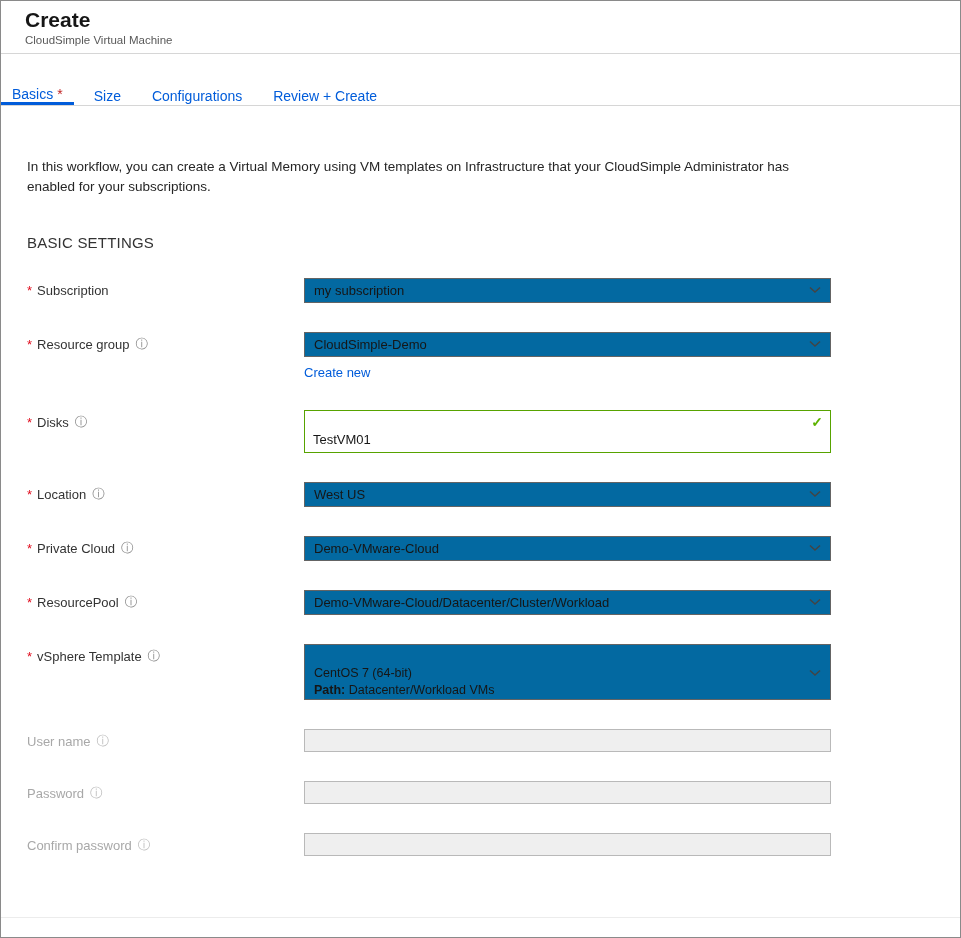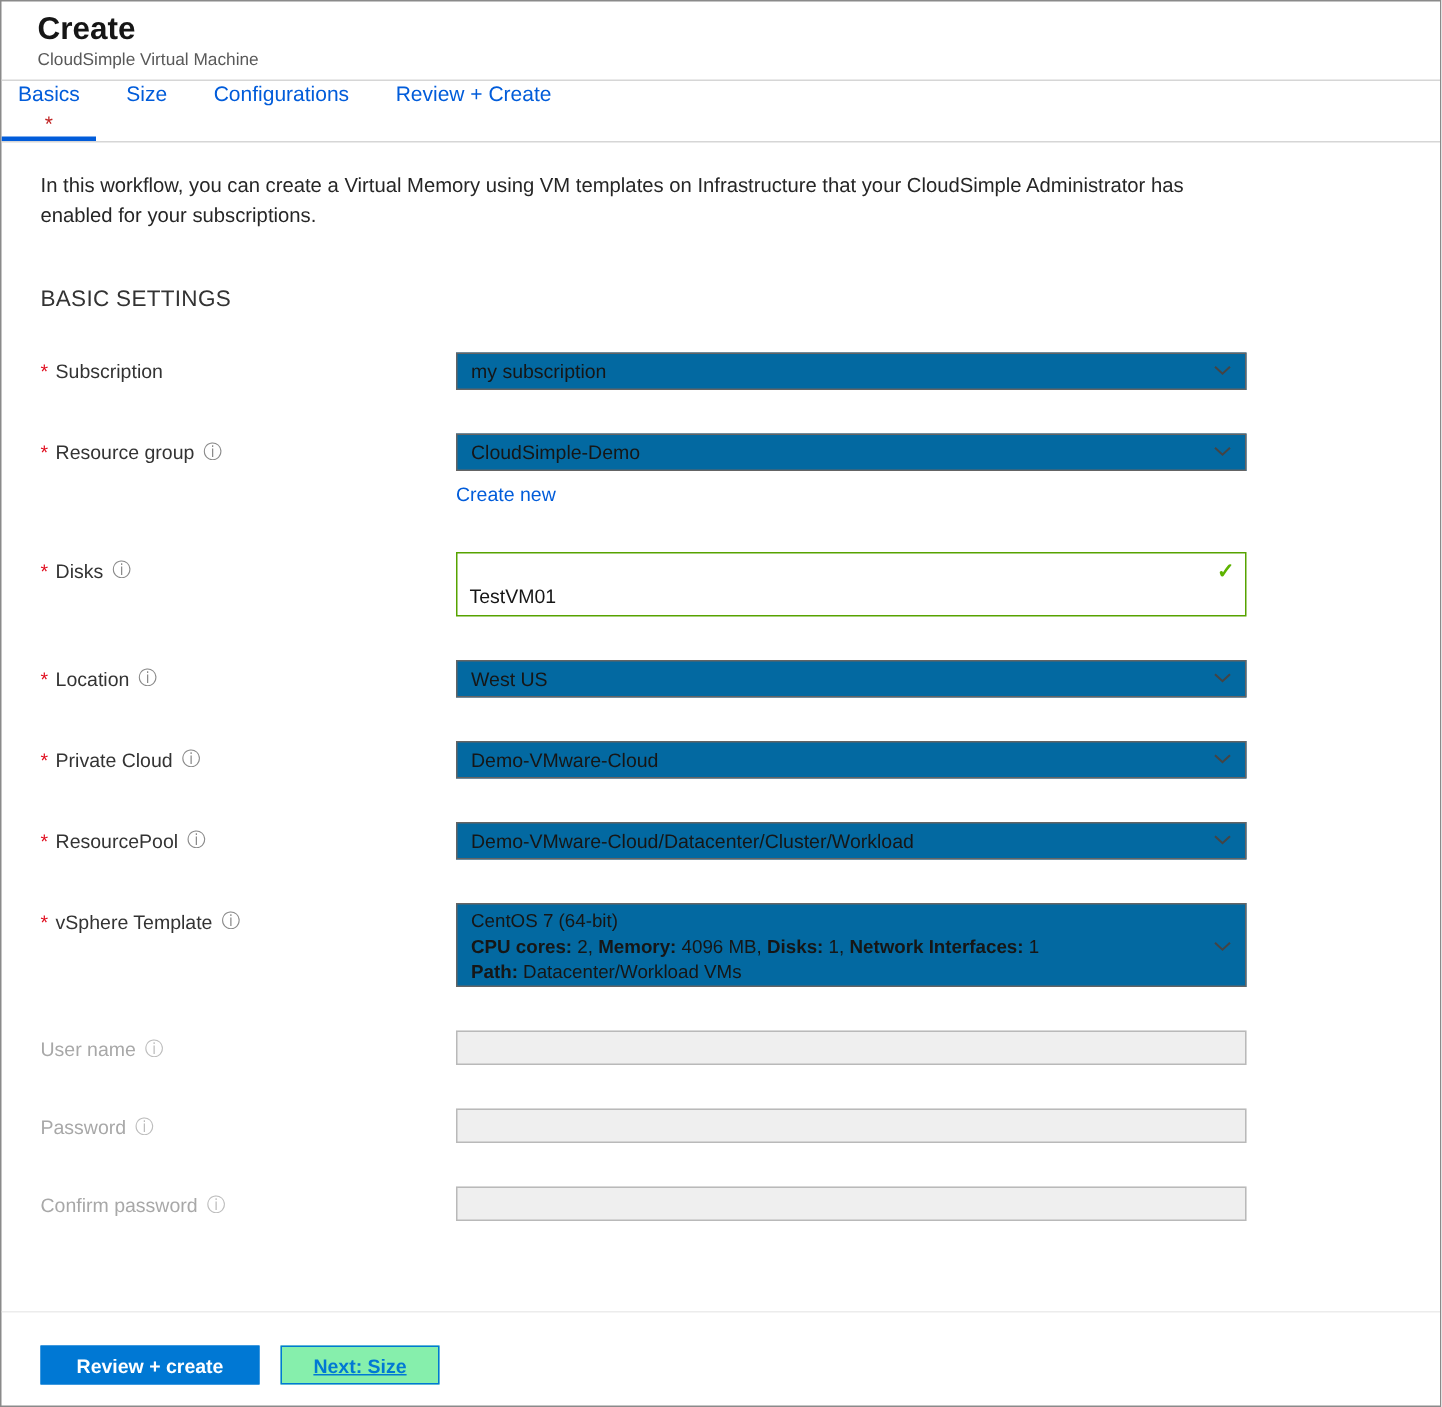--- a/index.html
+++ b/index.html
@@ -5,33 +5,34 @@
   * { margin: 0; padding: 0; box-sizing: border-box; }
   html, body { background: #ffffff; }
   body { font-family: "Liberation Sans", sans-serif; }
 
   .page {
     width: 961px; height: 938px;
     border: 1px solid #8a8a8a;
     background: #fff;
     display: flex; flex-direction: column;
     overflow: hidden;
+    gap: 32px;
   }
 
   
   .blade-header { padding: 7px 24px 7px; border-bottom: 1px solid #d6d6d6; }
   .blade-title { font-size: 21px; font-weight: 700; color: #161616; }
   .blade-subtitle { font-size: 11.5px; color: #595959; margin-top: 2px; }
 
   
   .tabs { display: flex; align-items: stretch; height: 41px; border-bottom: 1px solid #d6d6d6; }
   .tab {
     display: flex; align-items: center; gap: 4px;
     padding: 0 11px; margin-right: 9px;
-    font-size: 14px; color: #015cda; cursor: pointer; flex-direction: column;
+    font-size: 14px; color: #015cda; cursor: pointer;
   }
   .tab.active { border-bottom: 3px solid #015cda; }
   .tab .marker { color: #c02323; }
 
   
   .content { flex: 1; padding: 19px 26px 0; }
   .intro { font-size: 13.5px; color: #262626; line-height: 1.48; max-width: 800px; }
   .section-title { margin-top: 37px; font-size: 15px; font-weight: 400; color: #333; letter-spacing: 0.2px; }
 
   .form { margin-top: 27px; }
@@ -229,30 +230,20 @@
           <span>vSphere Template</span>
           <span class="info">ⓘ</span>
         </div>
         <div class="control">
           <div class="dropdown template">
             <div>
               <div class="tpl-line">
                 <span>CentOS 7 (64-bit)</span>
               </div>
               <div class="tpl-line">
-                <b>CPU cores:</b>
-                <span>2,</span>
-                <b>Memory:</b>
-                <span>4096 MB,</span>
-                <b>Disks:</b>
-                <span>1,</span>
-                <b>Network Interfaces:</b>
-                <span>1</span>
-              </div>
-              <div class="tpl-line">
                 <b>Path:</b>
                 <span>Datacenter/Workload VMs</span>
               </div>
             </div>
             <span class="chev">
               <svg width="12" height="7" viewBox="0 0 12 7">
                   <polyline points="1,1 6,5.6 11,1" fill="none" stroke="#444" stroke-width="1.4"></polyline>
                 </svg>
             </span>
           </div>

